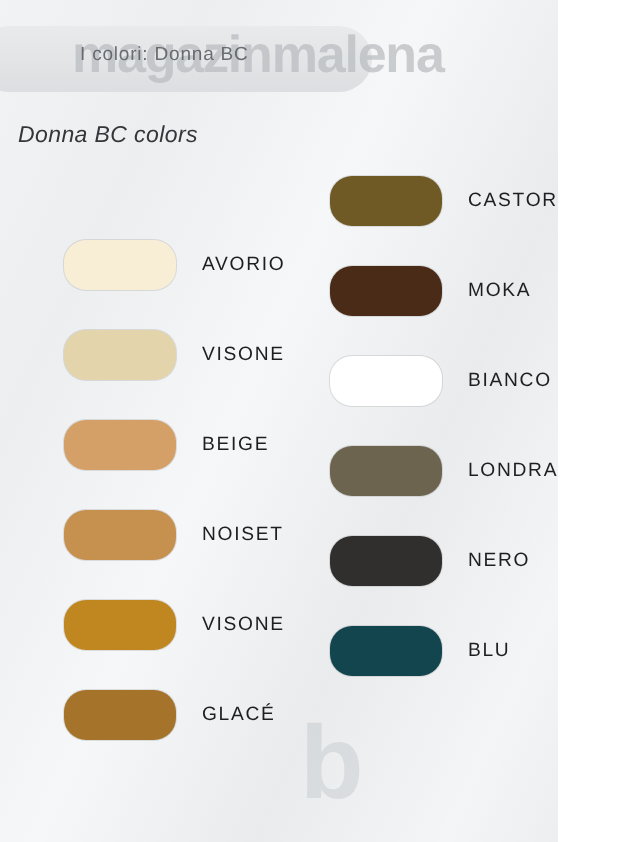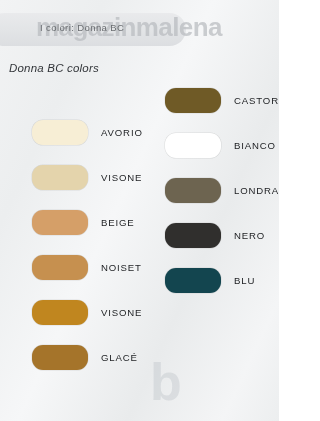--- a/index.html
+++ b/index.html
@@ -184,20 +184,24 @@
         <div class="swatch-chip" style="background: rgb(165, 116, 42);"></div>
         <div class="swatch-label">GLACÉ</div>
       </div>
     </div>
   <div id="column-right" class="column">
       <div class="swatch-row">
         <div class="swatch-chip" style="background: rgb(111, 90, 38);"></div>
         <div class="swatch-label">CASTORO</div>
       </div>
       <div class="swatch-row">
+        <div class="swatch-chip" style="background: rgb(74, 43, 24);"></div>
+        <div class="swatch-label">MOKA</div>
+      </div>
+      <div class="swatch-row">
         <div class="swatch-chip" style="background: rgb(255, 255, 255);"></div>
         <div class="swatch-label">BIANCO</div>
       </div>
       <div class="swatch-row">
         <div class="swatch-chip" style="background: rgb(109, 100, 80);"></div>
         <div class="swatch-label">LONDRA</div>
       </div>
       <div class="swatch-row">
         <div class="swatch-chip" style="background: rgb(48, 47, 45);"></div>
         <div class="swatch-label">NERO</div>

